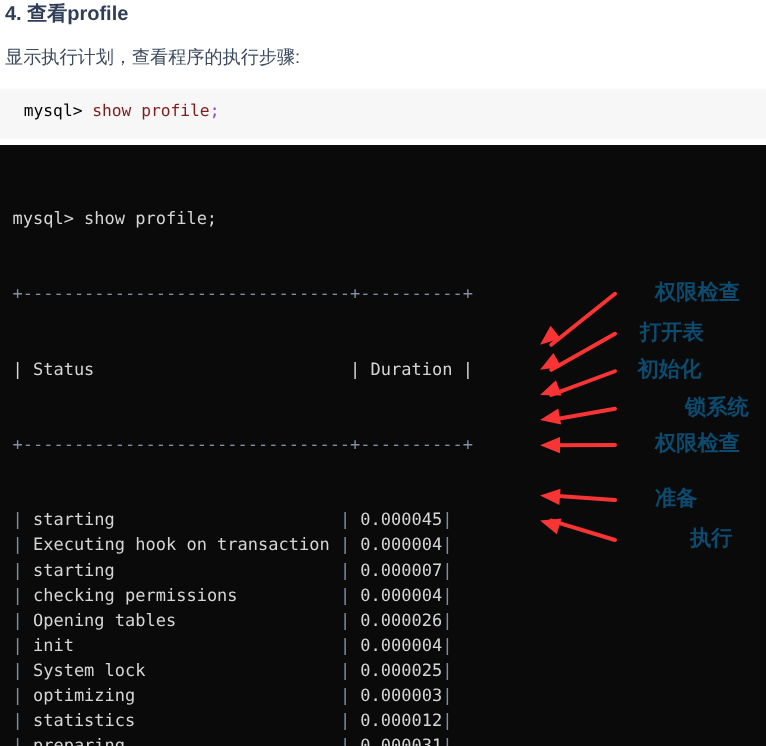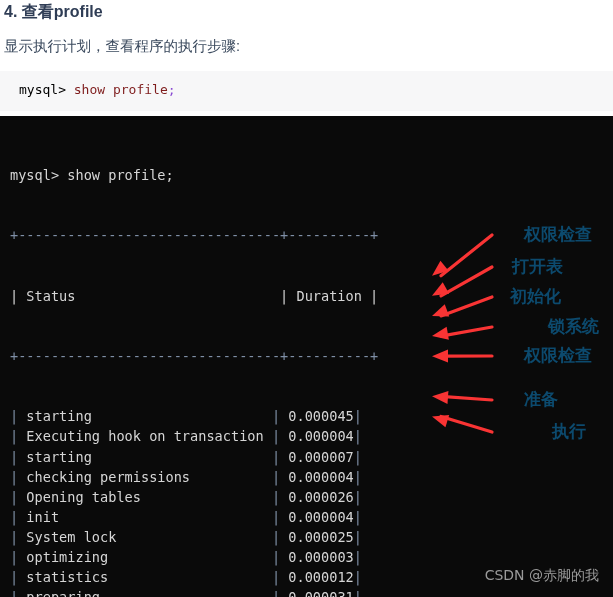--- a/index.html
+++ b/index.html
@@ -127,21 +127,20 @@
     <div class="term-line">mysql&gt; show profile;</div>
     <div class="term-line rule">+--------------------------------+----------+</div>
     <div class="term-line">| Status                         | Duration |</div>
     <div class="term-line rule">+--------------------------------+----------+</div>
     <div id="rows-host"><div class="term-line"><span class="bar">|</span> starting                      <span class="bar">|</span> 0.000045<span class="bar">|</span></div><div class="term-line"><span class="bar">|</span> Executing hook on transaction <span class="bar">|</span> 0.000004<span class="bar">|</span></div><div class="term-line"><span class="bar">|</span> starting                      <span class="bar">|</span> 0.000007<span class="bar">|</span></div><div class="term-line"><span class="bar">|</span> checking permissions          <span class="bar">|</span> 0.000004<span class="bar">|</span></div><div class="term-line"><span class="bar">|</span> Opening tables                <span class="bar">|</span> 0.000026<span class="bar">|</span></div><div class="term-line"><span class="bar">|</span> init                          <span class="bar">|</span> 0.000004<span class="bar">|</span></div><div class="term-line"><span class="bar">|</span> System lock                   <span class="bar">|</span> 0.000025<span class="bar">|</span></div><div class="term-line"><span class="bar">|</span> optimizing                    <span class="bar">|</span> 0.000003<span class="bar">|</span></div><div class="term-line"><span class="bar">|</span> statistics                    <span class="bar">|</span> 0.000012<span class="bar">|</span></div><div class="term-line"><span class="bar">|</span> preparing                     <span class="bar">|</span> 0.000031<span class="bar">|</span></div></div>
     
     
     
   </div>
 
-  <div class="watermark">CSDN @赤脚的我</div>
 </div>
 
 <svg class="anno-layer" id="arrow-layer" width="613" height="597" viewBox="0 0 613 597">
     <line x1="492" y1="235" x2="441" y2="275.75000000000006" stroke="#f93434" stroke-width="3.2" stroke-linecap="round"></line>
     <polygon points="432,275.75000000000006 448.5573580676904,270.840428346761 440.44239524927104,260.6842785617454" fill="#f93434"></polygon>
     <line x1="492" y1="267" x2="441" y2="295.85" stroke="#f93434" stroke-width="3.2" stroke-linecap="round"></line>
     <polygon points="432,295.85 449.1265898128956,293.6296573731021 442.7258249995362,282.31461385555167" fill="#f93434"></polygon>
     <line x1="492" y1="297" x2="441" y2="315.95" stroke="#f93434" stroke-width="3.2" stroke-linecap="round"></line>
     <polygon points="432,315.95 449.262080941276,316.47015533914134 444.7341562841212,304.2841839663238" fill="#f93434"></polygon>
     <line x1="492" y1="327" x2="441" y2="336.05" stroke="#f93434" stroke-width="3.2" stroke-linecap="round"></line>

